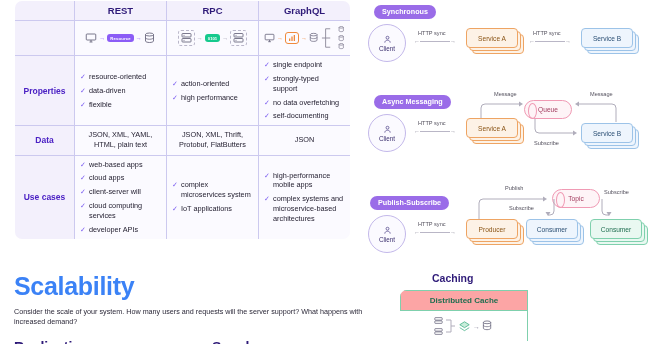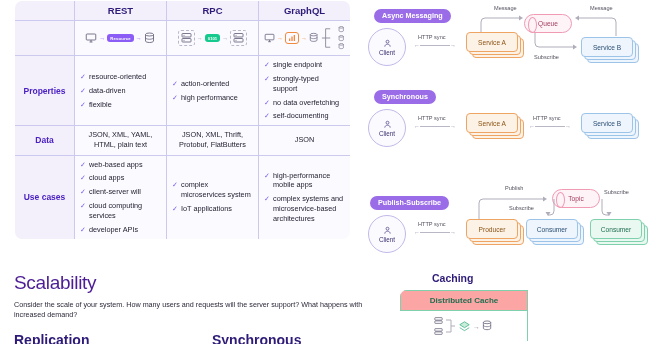--- a/index.html
+++ b/index.html
@@ -60,21 +60,21 @@
               display: flex; align-items: center; }
   .arw { font-size: 6px; color: #8b5cf6; }
   .arw-o { font-size: 6px; color: #f08a3c; }
   .arw-g { font-size: 6px; color: #9a97aa; }
   .sq-orange { border: 1px solid #f08a3c; border-radius: 3px; padding: 1px 2px;
                display: flex; align-items: center; }
 
   
   .scal { position: absolute; left: 14px; top: 272px; width: 340px; }
   .scal h2 {
-    font-size: 19px; color: #4c1d95; font-weight: normal; letter-spacing: -.3px;
+    font-size: 25px; color: #3b82f6; font-weight: bold; letter-spacing: -.3px;
   }
   .scal p {
     margin-top: 6px; font-size: 7.2px; color: #2b2838; line-height: 1.45; width: 352px;
   }
   .subrow { display: flex; margin-top: 11px; }
   .subrow h3 { font-size: 14px; color: #2e1a78; font-weight: bold; }
   .sub-a { width: 198px; }
 
   
   .diagrams { position: absolute; left: 366px; top: 0px; width: 290px; height: 268px; }
@@ -309,20 +309,59 @@
         <h3>Replication</h3>
       </div>
       <div>
         <h3>Synchronous</h3>
       </div>
     </div>
   </div>
 
   <div class="diagrams">
 
+    <div class="dia" style="height:86px;">
+      <div style="position:absolute;left:8px;top:0px;">
+        <span class="pill">Synchronous</span>
+      </div>
+      <div style="position:absolute;left:2px;top:24px;" class="client">
+        <svg width="9" height="9" viewBox="0 0 20 20">
+          <circle cx="10" cy="6" r="3.2" fill="none" stroke="#4b3f86" stroke-width="1.6"></circle>
+          <path d="M4 17c0-3.3 2.7-5.4 6-5.4s6 2.1 6 5.4" fill="none" stroke="#4b3f86" stroke-width="1.6"></path>
+        </svg>
+        <span class="lbl">Client</span>
+      </div>
+      <div style="position:absolute;left:48px;top:30px;">
+        <div class="edgelbl" style="margin-left:4px;">HTTP sync</div>
+        <div class="dbl-arrow" style="margin-top:2px;">
+          <span>←</span>
+            <span class="line"></span>
+            <span>→</span>
+        </div>
+      </div>
+      <div style="position:absolute;left:100px;top:28px;" class="stack orange">
+        <div class="sh" style="left:6px;top:6px;"></div>
+        <div class="sh" style="left:3px;top:3px;"></div>
+        <div class="card">Service A</div>
+      </div>
+      <div style="position:absolute;left:163px;top:30px;">
+        <div class="edgelbl" style="margin-left:4px;">HTTP sync</div>
+        <div class="dbl-arrow" style="margin-top:2px;">
+          <span>←</span>
+            <span class="line"></span>
+            <span>→</span>
+        </div>
+      </div>
+      <div style="position:absolute;left:215px;top:28px;" class="stack blue">
+        <div class="sh" style="left:6px;top:6px;"></div>
+        <div class="sh" style="left:3px;top:3px;"></div>
+        <div class="card">Service B</div>
+      </div>
+    </div>
+
     <div class="dia" style="height:85px;">
       <div style="position:absolute;left:8px;top:4px;">
         <span class="pill">Async Messaging</span>
       </div>
       <div style="position:absolute;left:2px;top:28px;" class="client">
         <svg width="9" height="9" viewBox="0 0 20 20">
           <circle cx="10" cy="6" r="3.2" fill="none" stroke="#4b3f86" stroke-width="1.6"></circle>
           <path d="M4 17c0-3.3 2.7-5.4 6-5.4s6 2.1 6 5.4" fill="none" stroke="#4b3f86" stroke-width="1.6"></path>
         </svg>
         <span class="lbl">Client</span>
@@ -358,59 +397,20 @@
         <path d="M3 0v10a4 4 0 0 0 4 4h34" fill="none" stroke="#b0adbb" stroke-width="1"></path>
         <path d="M41 11.5 45 14l-4 2.5z" fill="#b0adbb"></path>
       </svg>
       <div style="position:absolute;left:215px;top:37px;" class="stack blue">
         <div class="sh" style="left:6px;top:6px;"></div>
         <div class="sh" style="left:3px;top:3px;"></div>
         <div class="card">Service B</div>
       </div>
     </div>
 
-    <div class="dia" style="height:86px;">
-      <div style="position:absolute;left:8px;top:0px;">
-        <span class="pill">Synchronous</span>
-      </div>
-      <div style="position:absolute;left:2px;top:24px;" class="client">
-        <svg width="9" height="9" viewBox="0 0 20 20">
-          <circle cx="10" cy="6" r="3.2" fill="none" stroke="#4b3f86" stroke-width="1.6"></circle>
-          <path d="M4 17c0-3.3 2.7-5.4 6-5.4s6 2.1 6 5.4" fill="none" stroke="#4b3f86" stroke-width="1.6"></path>
-        </svg>
-        <span class="lbl">Client</span>
-      </div>
-      <div style="position:absolute;left:48px;top:30px;">
-        <div class="edgelbl" style="margin-left:4px;">HTTP sync</div>
-        <div class="dbl-arrow" style="margin-top:2px;">
-          <span>←</span>
-            <span class="line"></span>
-            <span>→</span>
-        </div>
-      </div>
-      <div style="position:absolute;left:100px;top:28px;" class="stack orange">
-        <div class="sh" style="left:6px;top:6px;"></div>
-        <div class="sh" style="left:3px;top:3px;"></div>
-        <div class="card">Service A</div>
-      </div>
-      <div style="position:absolute;left:163px;top:30px;">
-        <div class="edgelbl" style="margin-left:4px;">HTTP sync</div>
-        <div class="dbl-arrow" style="margin-top:2px;">
-          <span>←</span>
-            <span class="line"></span>
-            <span>→</span>
-        </div>
-      </div>
-      <div style="position:absolute;left:215px;top:28px;" class="stack blue">
-        <div class="sh" style="left:6px;top:6px;"></div>
-        <div class="sh" style="left:3px;top:3px;"></div>
-        <div class="card">Service B</div>
-      </div>
-    </div>
-
     <div class="dia" style="height:95px;">
       <div style="position:absolute;left:4px;top:20px;">
         <span class="pill">Publish-Subscribe</span>
       </div>
       <div style="position:absolute;left:2px;top:44px;" class="client">
         <svg width="9" height="9" viewBox="0 0 20 20">
           <circle cx="10" cy="6" r="3.2" fill="none" stroke="#4b3f86" stroke-width="1.6"></circle>
           <path d="M4 17c0-3.3 2.7-5.4 6-5.4s6 2.1 6 5.4" fill="none" stroke="#4b3f86" stroke-width="1.6"></path>
         </svg>
         <span class="lbl">Client</span>

